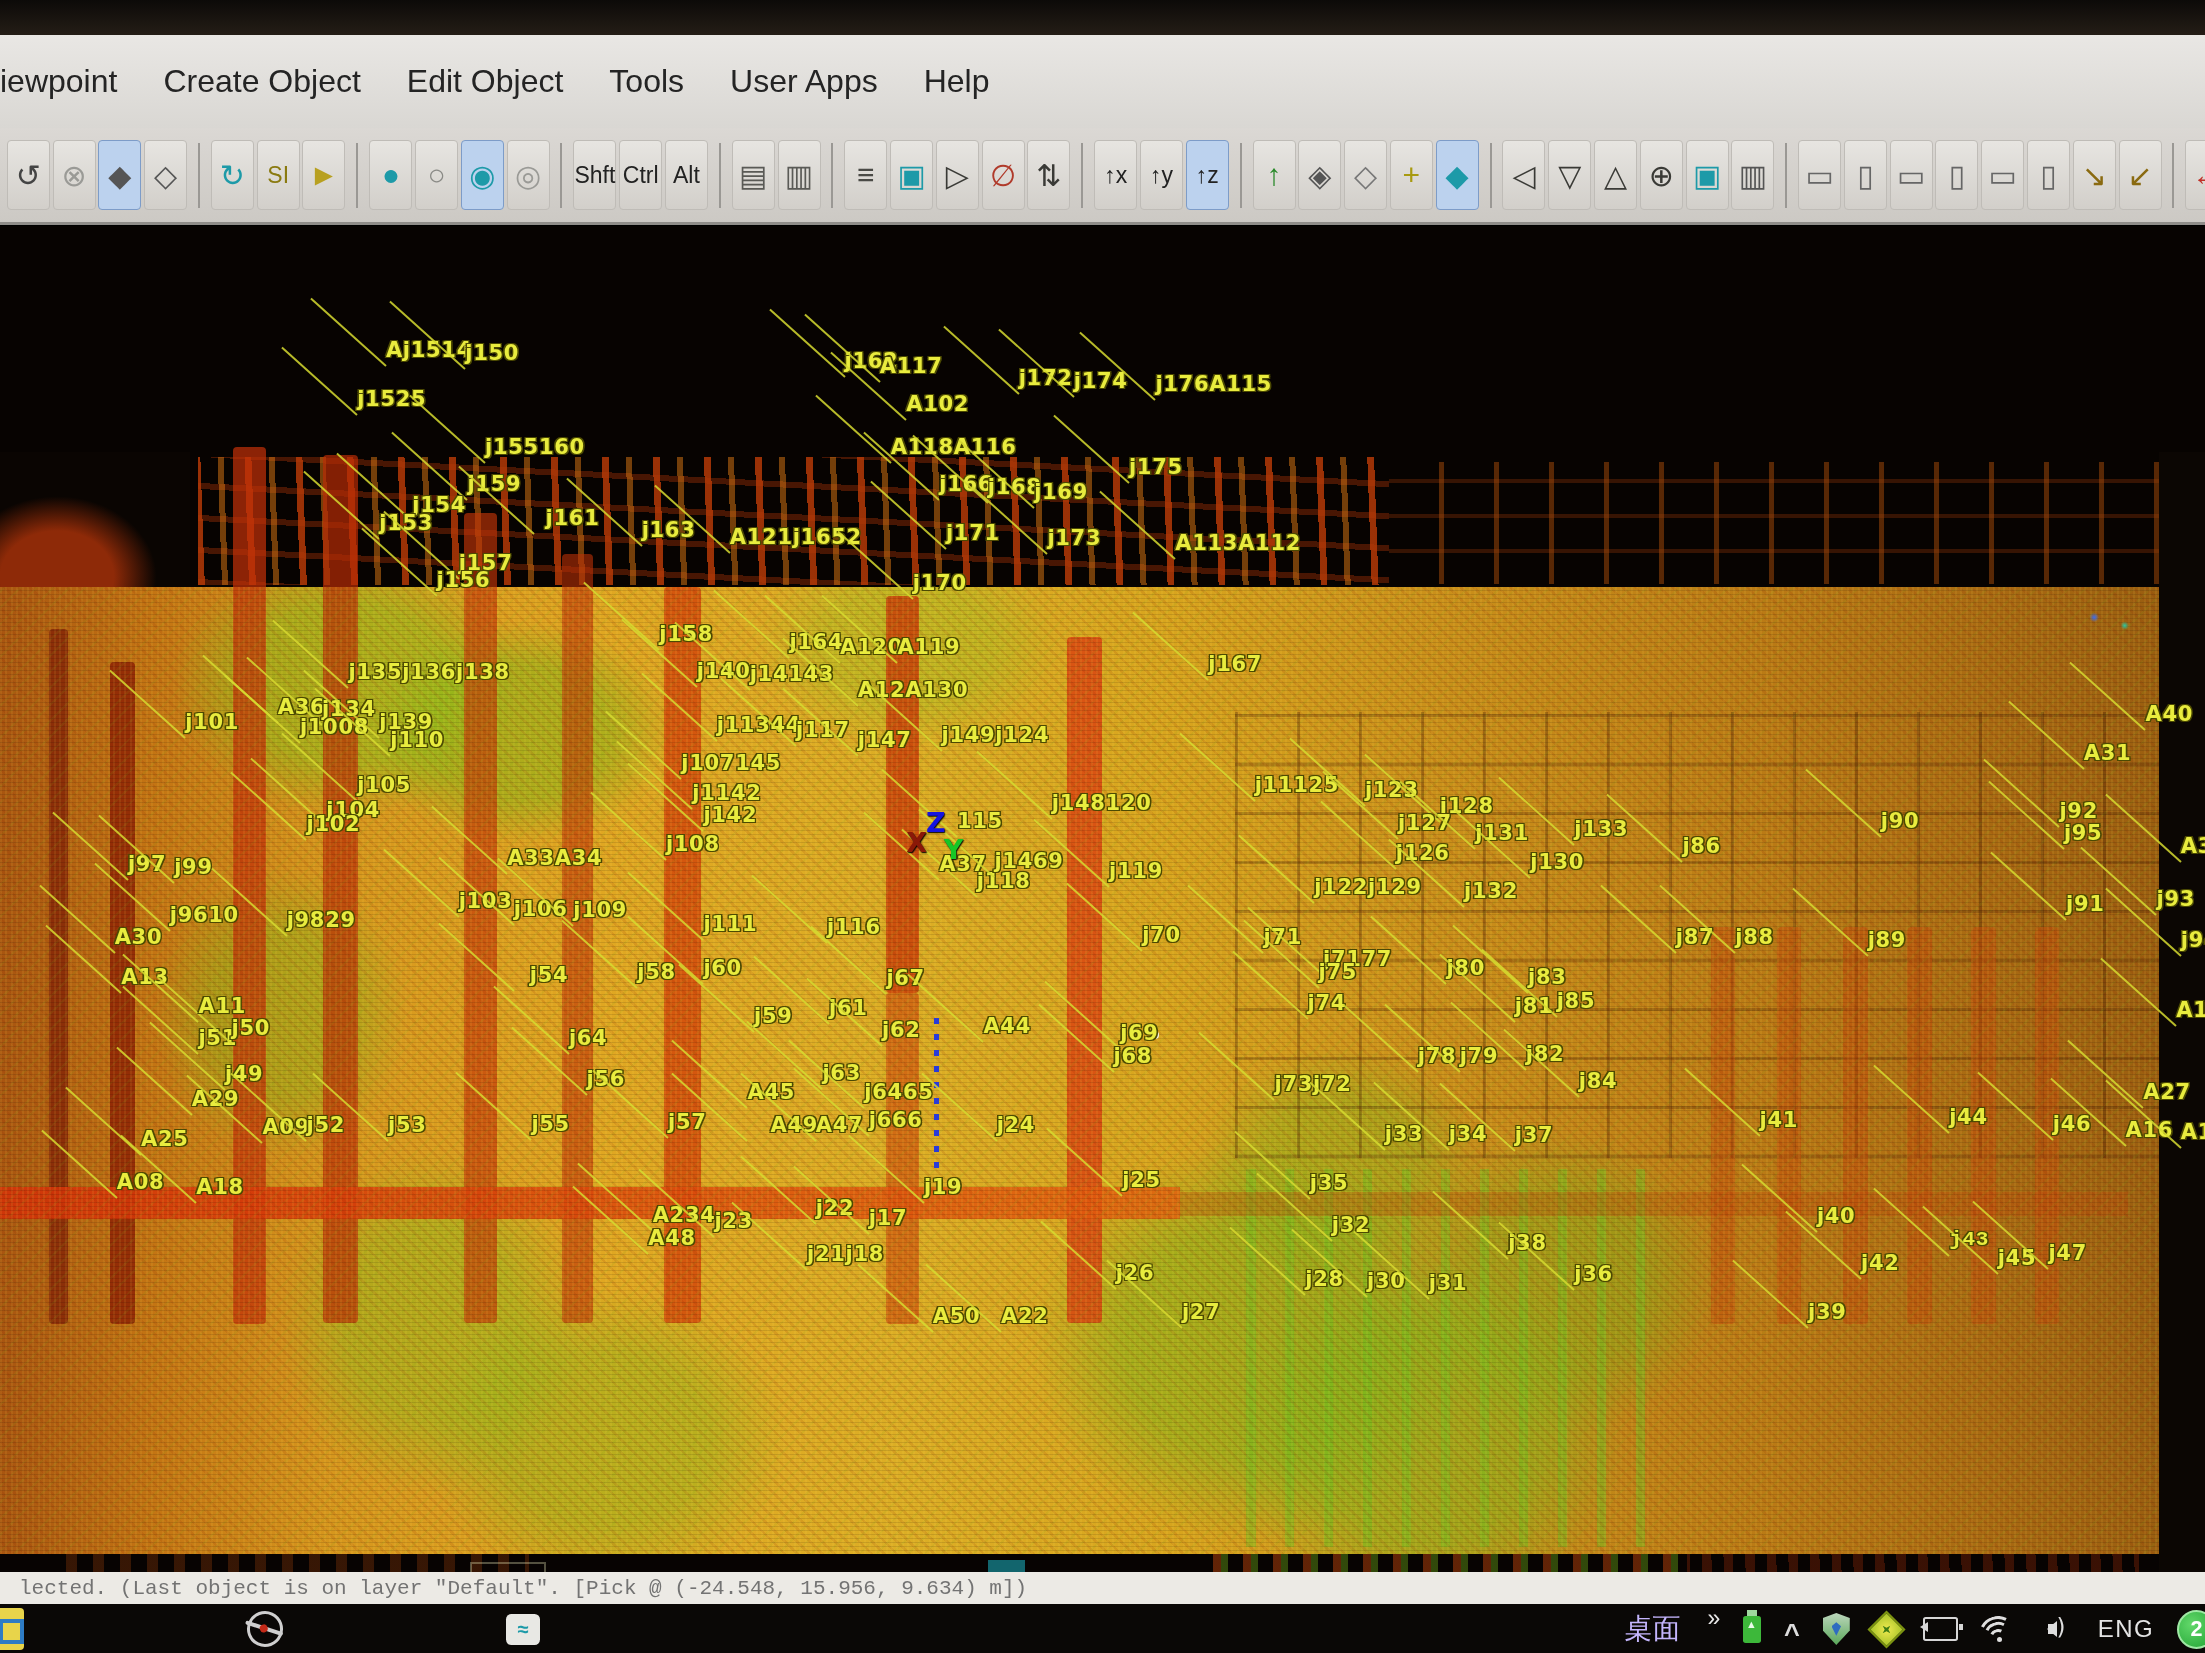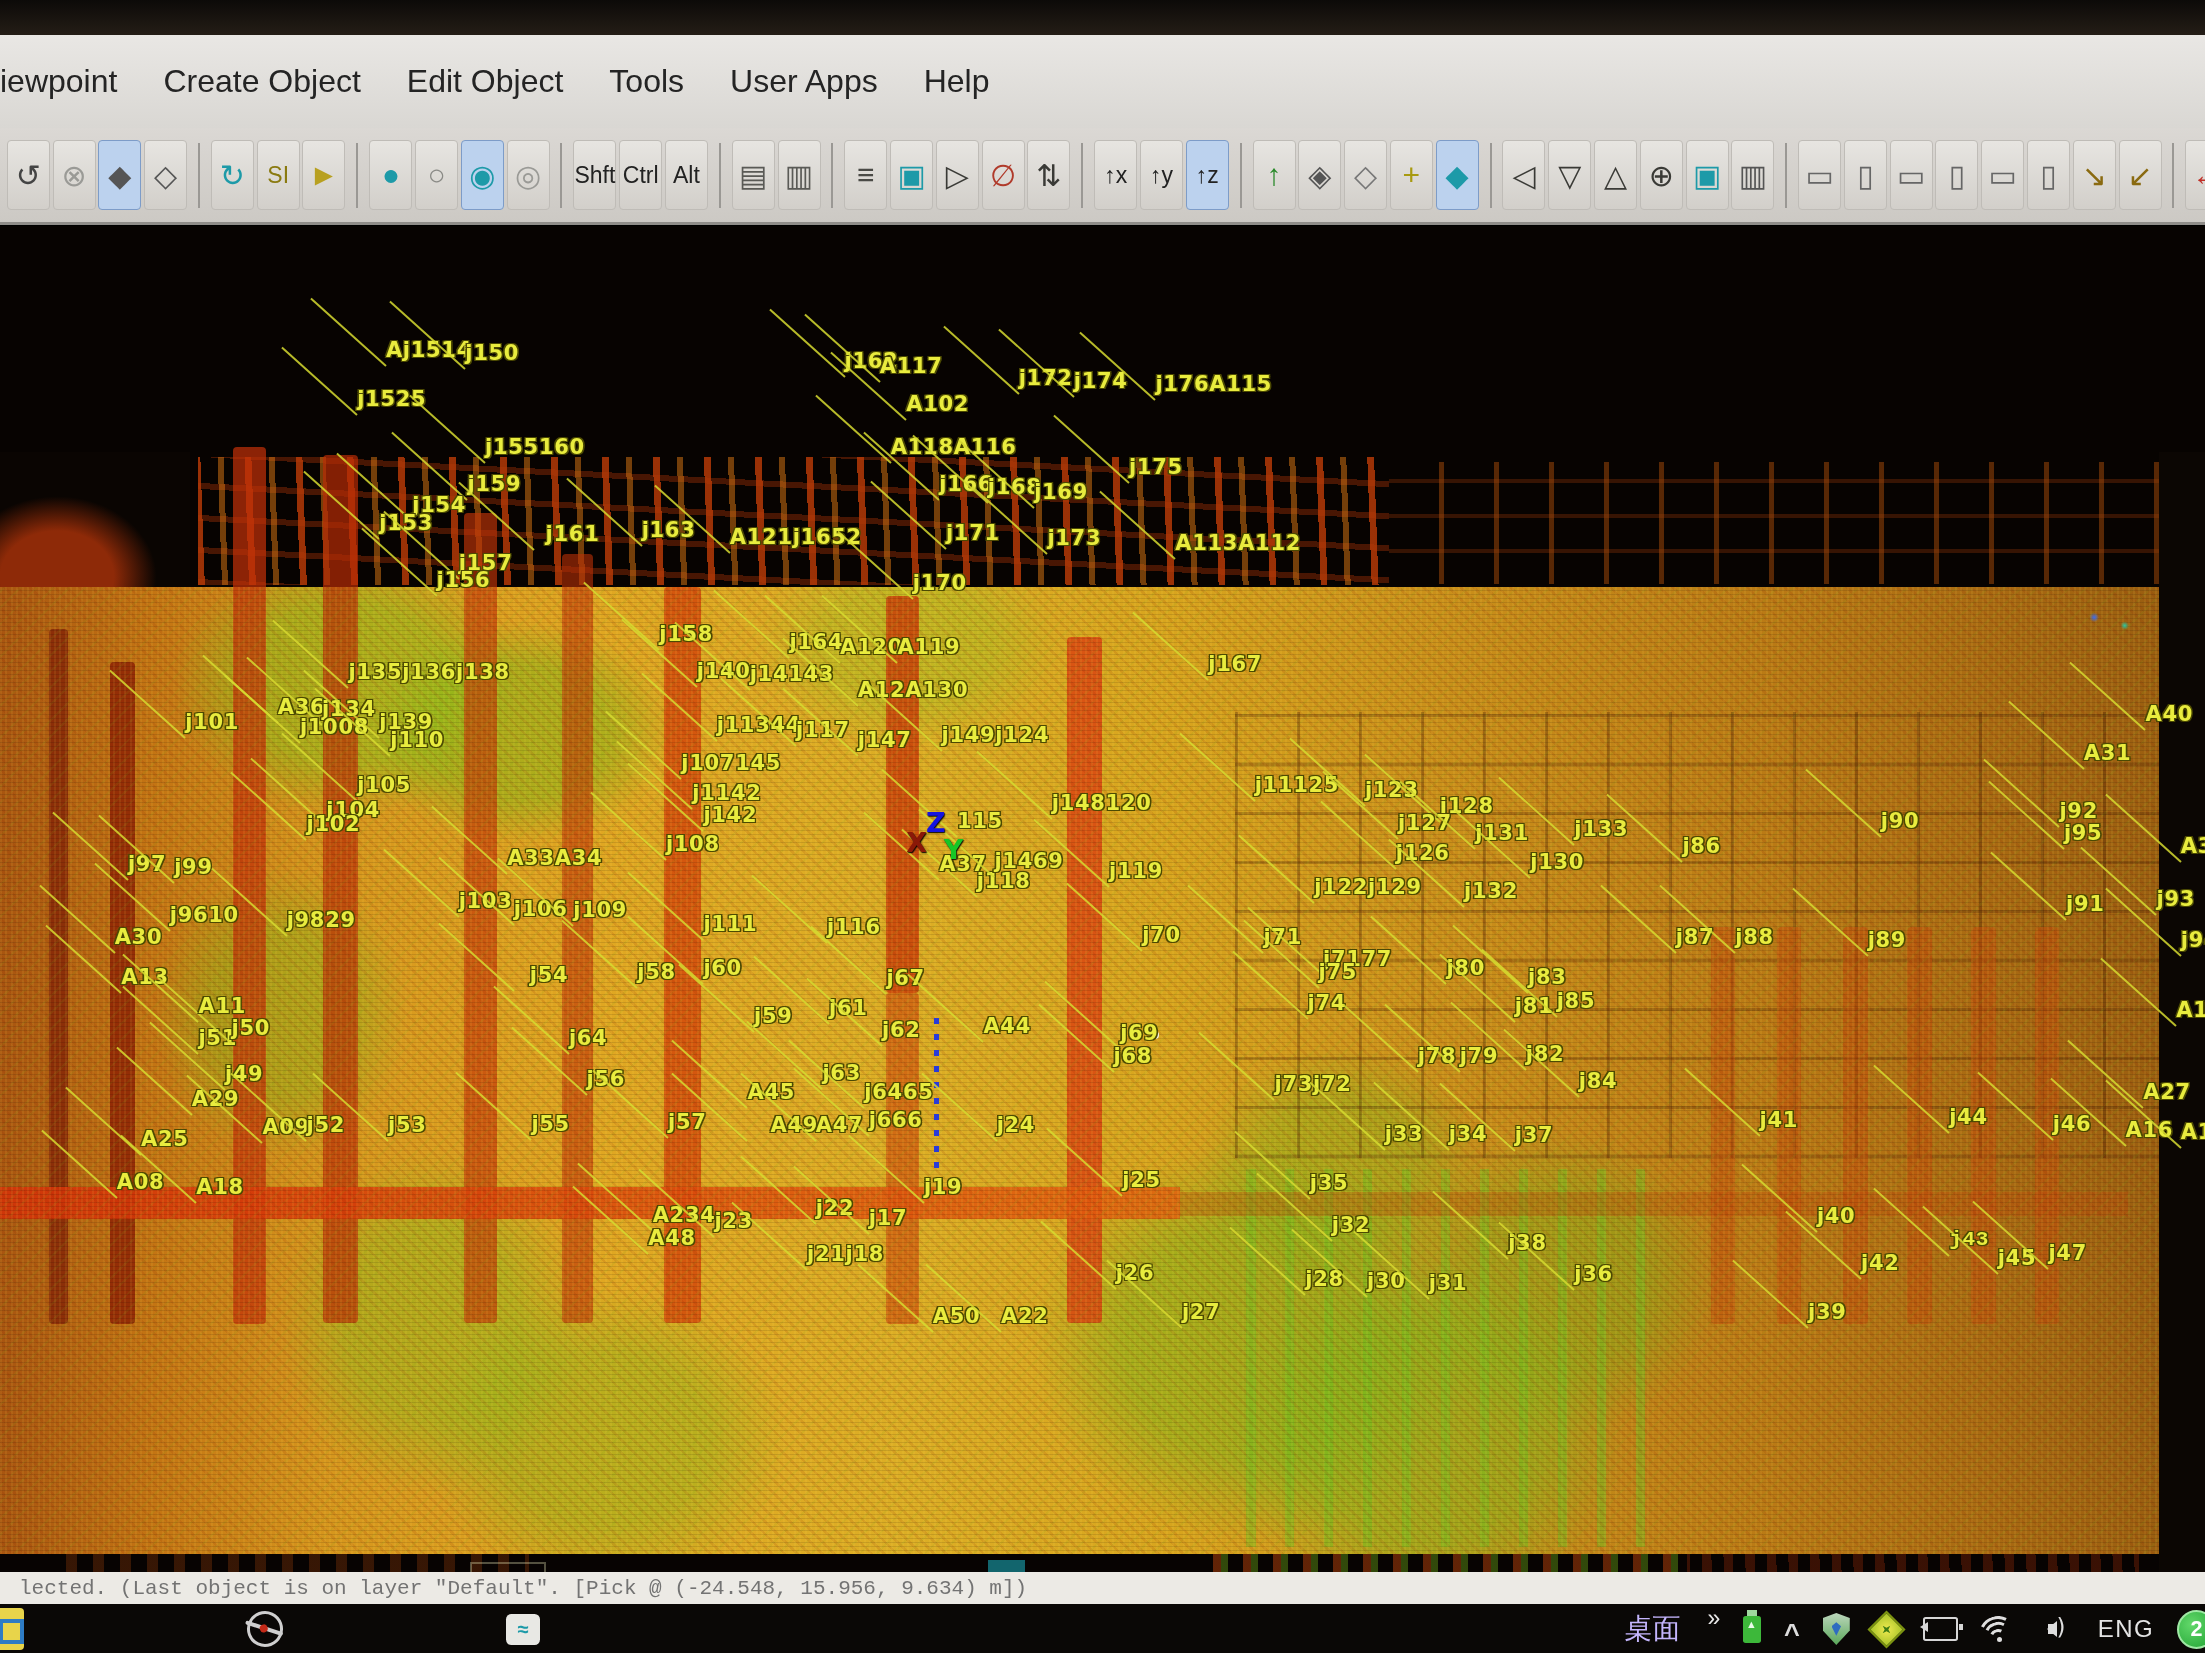--- a/index.html
+++ b/index.html
@@ -272,21 +272,21 @@
       <div class="plabel" style="left: 52.4%; top: 146px;">j176A115</div>
       <div class="plabel" style="left: 22%; top: 209px;">j155160</div>
       <div class="plabel" style="left: 40.4%; top: 209px;">A118A116</div>
       <div class="plabel" style="left: 51.2%; top: 229px;">j175</div>
       <div class="plabel" style="left: 21.2%; top: 246px;">j159</div>
       <div class="plabel" style="left: 18.7%; top: 267px;">j154</div>
       <div class="plabel" style="left: 42.6%; top: 246px;">j166</div>
       <div class="plabel" style="left: 44.8%; top: 249px;">j168</div>
       <div class="plabel" style="left: 46.9%; top: 254px;">j169</div>
       <div class="plabel" style="left: 17.2%; top: 285px;">j153</div>
-      <div class="plabel" style="left: 24.2%; top: 296px; padding-left: 12px;">j161</div>
+      <div class="plabel" style="left: 24.2%; top: 280px; padding-left: 12px;">j161</div>
       <div class="plabel" style="left: 29.1%; top: 292px;">j163</div>
       <div class="plabel" style="left: 33.1%; top: 299px;">A121j1652</div>
       <div class="plabel" style="left: 42.9%; top: 295px;">j171</div>
       <div class="plabel" style="left: 47.5%; top: 300px;">j173</div>
       <div class="plabel" style="left: 53.3%; top: 305px;">A113A112</div>
       <div class="plabel" style="left: 20.8%; top: 325px;">j157</div>
       <div class="plabel" style="left: 19.8%; top: 342px;">j156</div>
       <div class="plabel" style="left: 41.4%; top: 345px;">j170</div>
       <div class="plabel" style="left: 29.9%; top: 396px;">j158</div>
       <div class="plabel" style="left: 35.8%; top: 404px;">j164</div>

